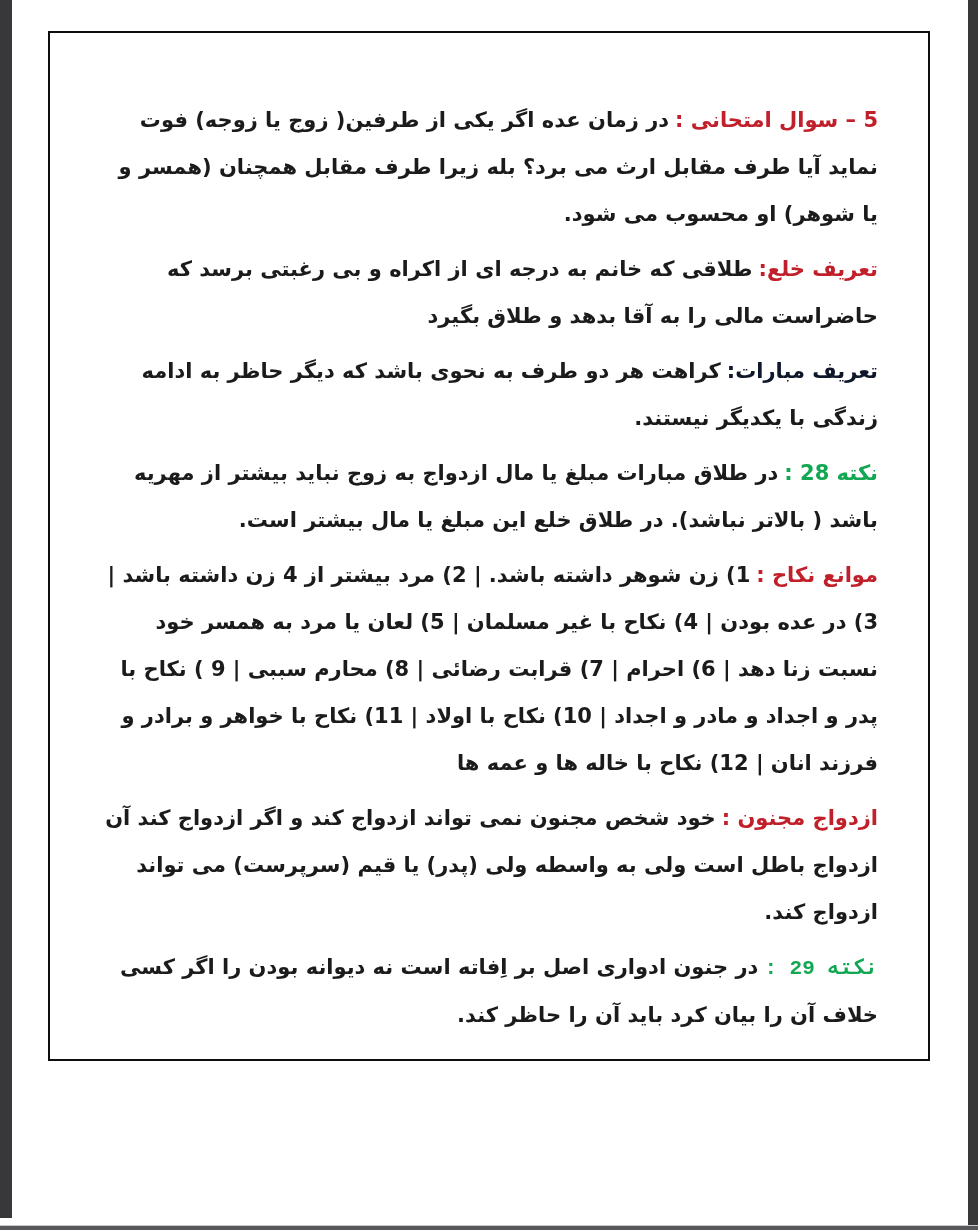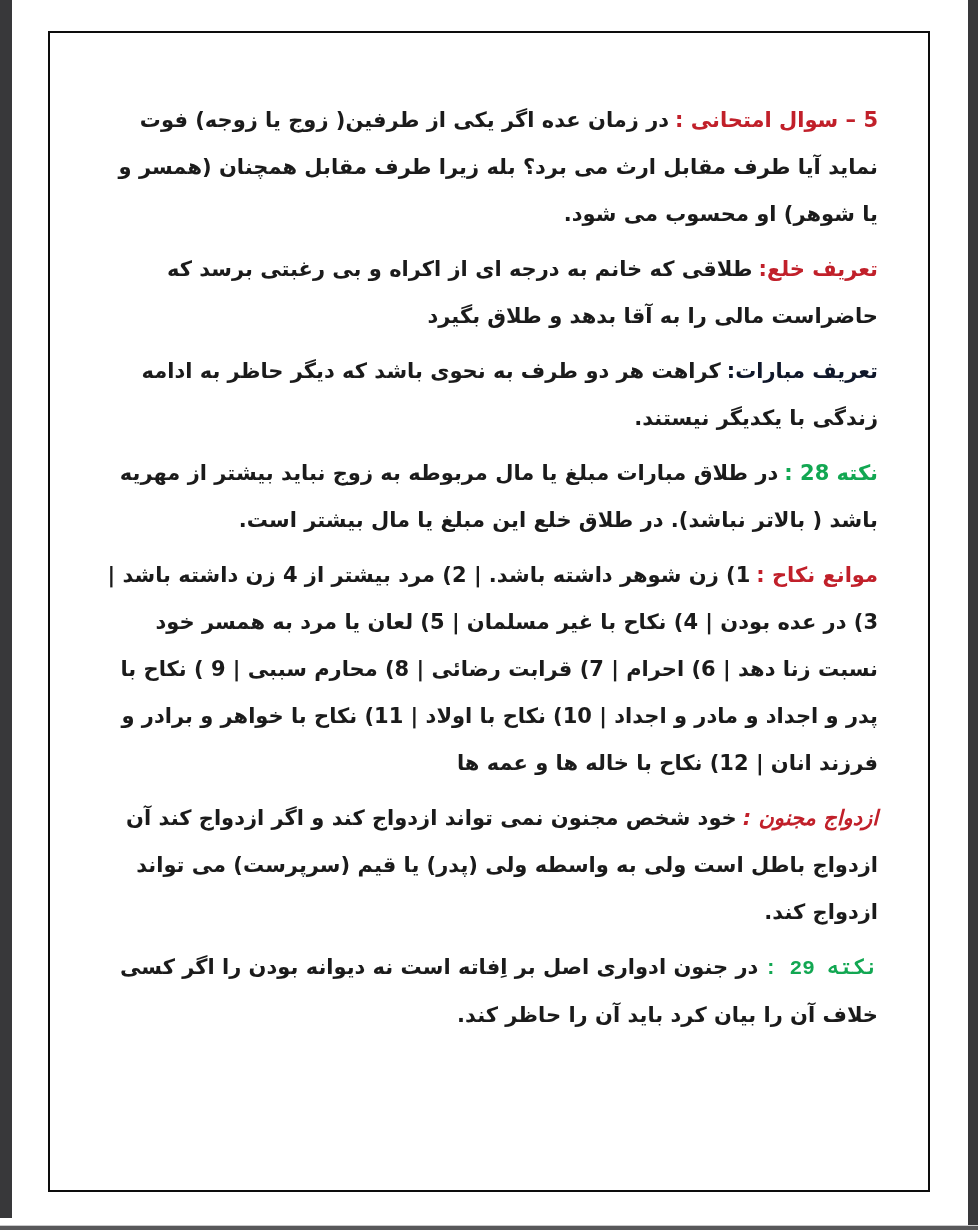--- a/index.html
+++ b/index.html
@@ -22,21 +22,21 @@
   }
   .edge-strip-bottom {
     position: absolute; left: 0; bottom: 0;
     width: 978px; height: 5px;
     background: #58585a;
     border-top: 1px solid #c9c9cb;
   }
   .page-frame {
     position: absolute;
     left: 48px; top: 31px;
-    width: 882px; height: 1161px;
+    width: 882px; height: 1030px;
     border: 2px solid #0d0d0d;
     background: #ffffff;
   }
   .page-content {
     position: absolute;
     top: 64px; right: 50px; left: 53px;
     direction: rtl;
     text-align: right;
     font-size: 21px;
     font-weight: bold;
@@ -62,29 +62,29 @@
 
     <p class="para" dir="rtl">
       <span class="para-label" style="color: rgb(193, 32, 42);">تعریف خلع:</span><span>طلاقی که خانم به درجه ای از اکراه و بی رغبتی برسد که حاضراست مالی را به آقا بدهد و طلاق بگیرد</span>
     </p>
 
     <p class="para" dir="rtl">
       <span class="para-label" style="color: #0f172a;">تعریف مبارات:</span><span>کراهت هر دو طرف به نحوی باشد که دیگر حاظر به ادامه زندگی با یکدیگر نیستند.</span>
     </p>
 
     <p class="para" dir="rtl">
-      <span class="para-label" style="color: rgb(18, 167, 82);">نکته 28 :</span><span>در طلاق مبارات مبلغ یا مال مربوطه به زوج نباید بیشتر از مهریه باشد ( بالاتر نباشد). در طلاق خلع این مبلغ یا مال بیشتر است.</span>
+      <span class="para-label" style="color: rgb(18, 167, 82);">نکته 28 :</span><span>در طلاق مبارات مبلغ یا مال ازدواج به زوج نباید بیشتر از مهریه باشد ( بالاتر نباشد). در طلاق خلع این مبلغ یا مال بیشتر است.</span>
     </p>
 
     <p class="para" dir="rtl">
       <span class="para-label" style="color: rgb(193, 32, 42);">موانع نکاح :</span><span>1) زن شوهر داشته باشد. | 2) مرد بیشتر از 4 زن داشته باشد | 3) در عده بودن | 4) نکاح با غیر مسلمان | 5) لعان یا مرد به همسر خود نسبت زنا دهد | 6) احرام | 7) قرابت رضائی | 8) محارم سببی | 9 ) نکاح با پدر و اجداد و مادر و اجداد | 10) نکاح با اولاد | 11) نکاح با خواهر و برادر و فرزند انان | 12) نکاح با خاله ها و عمه ها</span>
     </p>
 
     <p class="para" dir="rtl">
-      <span class="para-label" style="color: rgb(193, 32, 42); font-style: italic;">ازدواج مجنون :</span><span>خود شخص مجنون نمی تواند ازدواج کند و اگر ازدواج کند آن ازدواج باطل است ولی به واسطه ولی (پدر) یا قیم (سرپرست) می تواند ازدواج کند.</span>
+      <span class="para-label" style="color: rgb(193, 32, 42);">ازدواج مجنون :</span><span>خود شخص مجنون نمی تواند ازدواج کند و اگر ازدواج کند آن ازدواج باطل است ولی به واسطه ولی (پدر) یا قیم (سرپرست) می تواند ازدواج کند.</span>
     </p>
 
     <p class="para" dir="rtl">
       <span class="para-label" style="color: rgb(18, 167, 82); font-family: Liberation Mono, monospace;">نکته 29 :</span><span>در جنون ادواری اصل بر اِفاته است نه دیوانه بودن را اگر کسی خلاف آن را بیان کرد باید آن را حاظر کند.</span>
     </p>
 
   </div>
 </div>
 
 </body></html>

